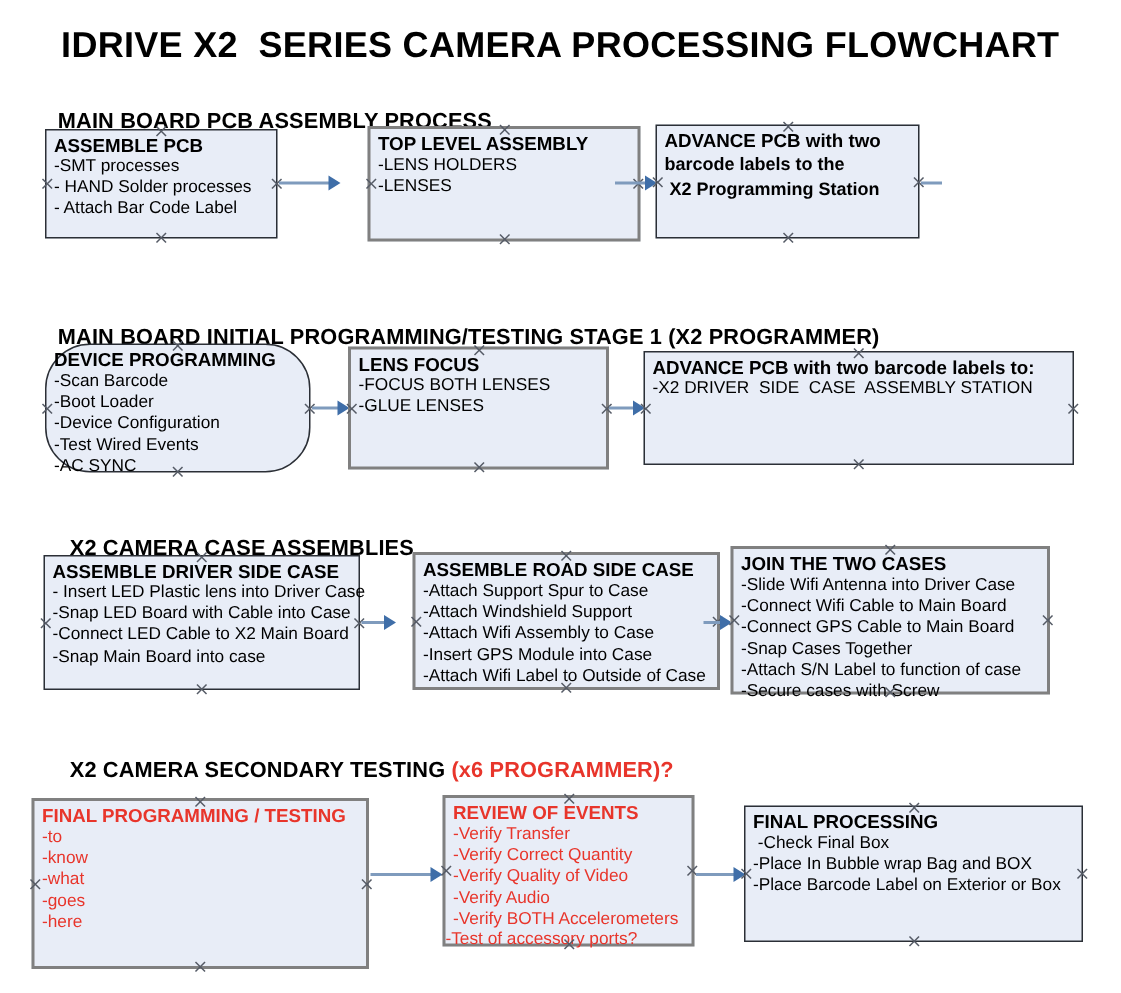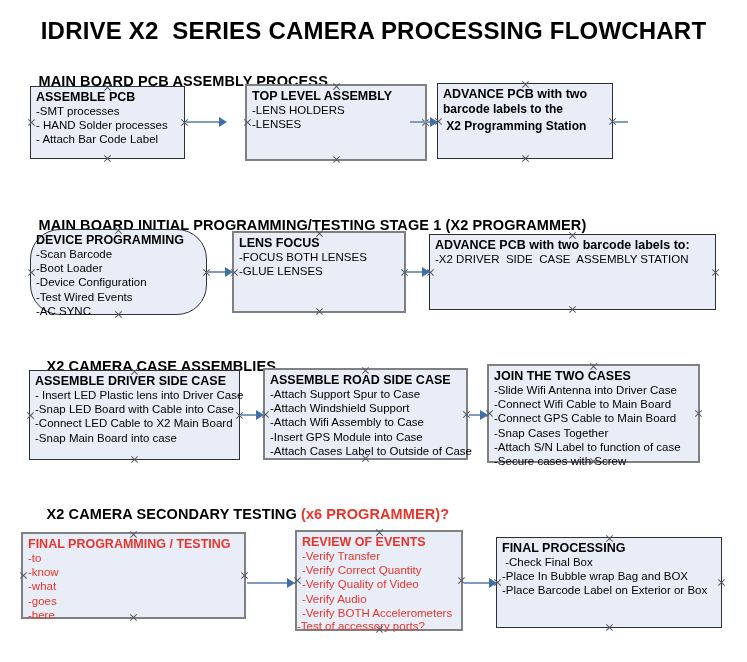--- a/index.html
+++ b/index.html
@@ -283,29 +283,29 @@
     <span class="handle" style="left:50%; top:100%;"></span>
     <span class="handle" style="left:0; top:50%;"></span>
     <span class="handle" style="left:100%; top:50%;"></span>
   </div>
 
   <div class="arrow" style="left:241px; top:415px; width:23px;">
     <span class="shaft"></span>
     <span class="head"></span>
   </div>
 
-  <div class="node gray-edge" style="left:263px; top:368px; width:205px; height:92px;">
+  <div class="node gray-edge" style="left:275px; top:368px; width:205px; height:92px;">
     <div class="node-inner">
       <div class="node-title">ASSEMBLE ROAD SIDE CASE</div>
       <ul class="node-lines">
         <li>-Attach Support Spur to Case</li>
         <li>-Attach Windshield Support</li>
         <li>-Attach Wifi Assembly to Case</li>
         <li>-Insert GPS Module into Case</li>
-        <li>-Attach Cases Label to Outside of Case</li>
+        <li>-Attach Wifi Label to Outside of Case</li>
       </ul>
     </div>
     <span class="handle" style="left:50%; top:0;"></span>
     <span class="handle" style="left:50%; top:100%;"></span>
     <span class="handle" style="left:0; top:50%;"></span>
     <span class="handle" style="left:100%; top:50%;"></span>
   </div>
 
   <div class="arrow" style="left:469px; top:415px; width:19px;">
     <span class="shaft"></span>
@@ -327,21 +327,21 @@
     <span class="handle" style="left:50%; top:0;"></span>
     <span class="handle" style="left:50%; top:100%;"></span>
     <span class="handle" style="left:0; top:50%;"></span>
     <span class="handle" style="left:100%; top:50%;"></span>
   </div>
 
   <div class="section-head" style="left:30px; top:490px;">
     <span>X2 CAMERA SECONDARY TESTING </span><span class="accent">(x6 PROGRAMMER)?</span>
   </div>
 
-  <div class="node red gray-edge" style="left:21px; top:532px; width:225px; height:87px;">
+  <div class="node red gray-edge" style="left:21px; top:532px; width:225px; height:114px;">
     <div class="node-inner">
       <div class="node-title">FINAL PROGRAMMING / TESTING</div>
       <ul class="node-lines">
         <li>-to</li>
         <li>-know</li>
         <li>-what</li>
         <li>-goes</li>
         <li>-here</li>
       </ul>
     </div>

